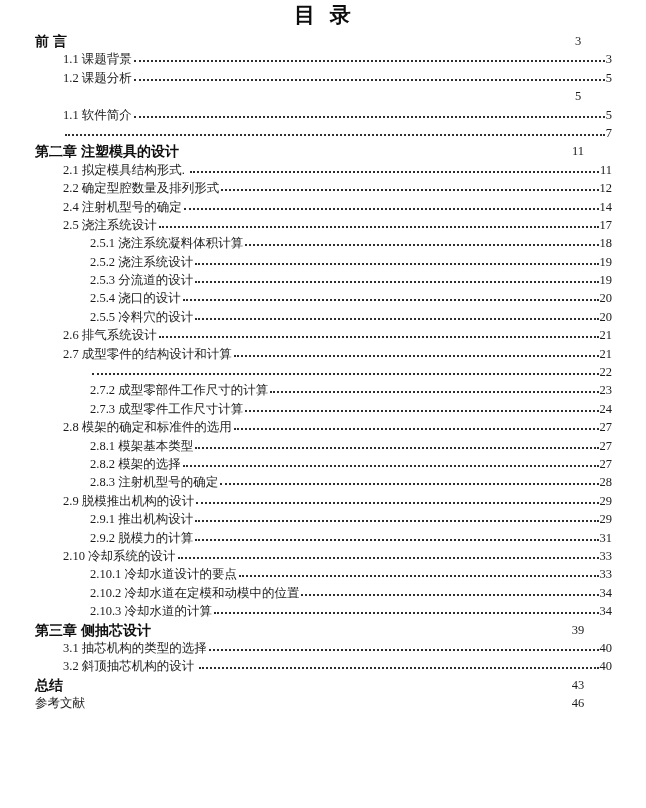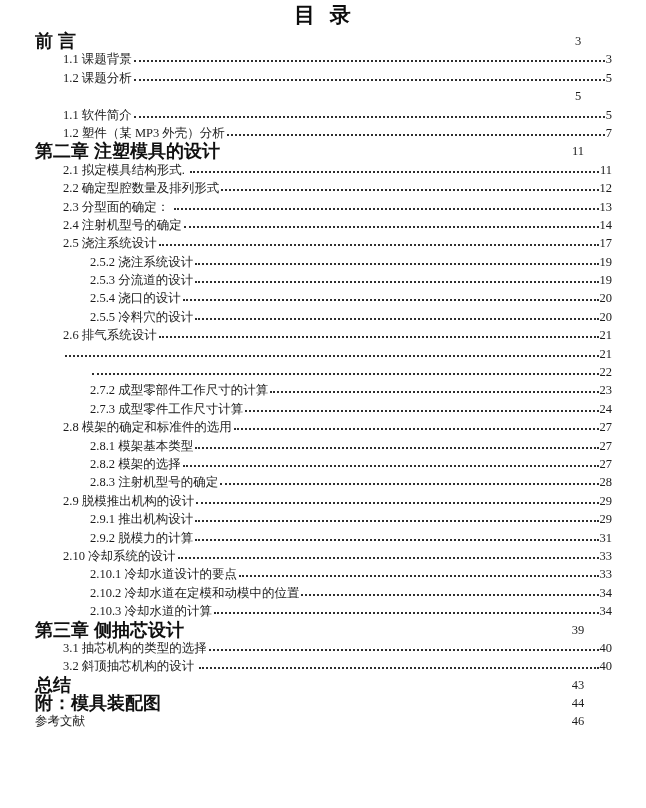--- a/index.html
+++ b/index.html
@@ -44,21 +44,21 @@
   }
   .row.lv1 { padding-left: 28px; text-align: right; }
   .row.lv2 { padding-left: 55px; }
   .row .label {
     flex: 0 0 auto;
     white-space: pre;
   }
   .row.bold .label {
     font-family: "Liberation Sans", "DejaVu Sans", sans-serif;
     font-weight: 700;
-    font-size: 18px;
+    font-size: 14px;
     color: #101010;
   }
   .dots {
     flex: 1 1 auto;
     align-self: baseline;
     border-bottom: 2px dotted #2e2e2e;
     margin: 0 1px 3px 2px;
     min-width: 8px;
     height: 0;
     transform: translateY(-1px);
@@ -82,47 +82,46 @@
 <body>
 
 <div class="page">
   <h1 class="doc-title">目  录</h1>
   <div class="toc" id="toc-list">
       <div class="row lv0 bold"><span class="label">前 言</span><span class="num">3</span></div>
       <div class="row lv1"><span class="label">1.1 课题背景</span><span class="dots"></span><span class="num">3</span></div>
       <div class="row lv1"><span class="label">1.2 课题分析</span><span class="dots"></span><span class="num">5</span></div>
       <div class="row lv0 bold"><span class="num">5</span></div>
       <div class="row lv1"><span class="label">1.1 软件简介</span><span class="dots"></span><span class="num">5</span></div>
-      <div class="row lv1"><span class="label">1.2 塑件（某 MP3 外壳）分析</span><span class="dots"></span><span class="num">7</span></div>
+      <div class="row lv1"><span class="dots"></span><span class="num">7</span></div>
       <div class="row lv0 bold"><span class="label">第二章 注塑模具的设计</span><span class="num">11</span></div>
       <div class="row lv1"><span class="label">2.1 拟定模具结构形式. </span><span class="dots"></span><span class="num">11</span></div>
       <div class="row lv1"><span class="label">2.2 确定型腔数量及排列形式</span><span class="dots"></span><span class="num">12</span></div>
-      <div class="row lv1"><span class="label">2.3 分型面的确定： </span><span class="dots"></span><span class="num">13</span></div>
       <div class="row lv1"><span class="label">2.4 注射机型号的确定</span><span class="dots"></span><span class="num">14</span></div>
       <div class="row lv1"><span class="label">2.5 浇注系统设计</span><span class="dots"></span><span class="num">17</span></div>
+      <div class="row lv2"><span class="label">2.5.1 浇注系统凝料体积计算</span><span class="dots"></span><span class="num">18</span></div>
       <div class="row lv2"><span class="label">2.5.2 浇注系统设计</span><span class="dots"></span><span class="num">19</span></div>
       <div class="row lv2"><span class="label">2.5.3 分流道的设计</span><span class="dots"></span><span class="num">19</span></div>
       <div class="row lv2"><span class="label">2.5.4 浇口的设计</span><span class="dots"></span><span class="num">20</span></div>
       <div class="row lv2"><span class="label">2.5.5 冷料穴的设计</span><span class="dots"></span><span class="num">20</span></div>
       <div class="row lv1"><span class="label">2.6 排气系统设计</span><span class="dots"></span><span class="num">21</span></div>
-      <div class="row lv1"><span class="dots"></span><span class="num">21</span></div>
+      <div class="row lv1"><span class="label">2.7 成型零件的结构设计和计算</span><span class="dots"></span><span class="num">21</span></div>
       <div class="row lv2"><span class="dots"></span><span class="num">22</span></div>
       <div class="row lv2"><span class="label">2.7.2 成型零部件工作尺寸的计算</span><span class="dots"></span><span class="num">23</span></div>
       <div class="row lv2"><span class="label">2.7.3 成型零件工作尺寸计算</span><span class="dots"></span><span class="num">24</span></div>
       <div class="row lv1"><span class="label">2.8 模架的确定和标准件的选用</span><span class="dots"></span><span class="num">27</span></div>
       <div class="row lv2"><span class="label">2.8.1 模架基本类型</span><span class="dots"></span><span class="num">27</span></div>
       <div class="row lv2"><span class="label">2.8.2 模架的选择</span><span class="dots"></span><span class="num">27</span></div>
       <div class="row lv2"><span class="label">2.8.3 注射机型号的确定</span><span class="dots"></span><span class="num">28</span></div>
       <div class="row lv1"><span class="label">2.9 脱模推出机构的设计</span><span class="dots"></span><span class="num">29</span></div>
       <div class="row lv2"><span class="label">2.9.1 推出机构设计</span><span class="dots"></span><span class="num">29</span></div>
       <div class="row lv2"><span class="label">2.9.2 脱模力的计算</span><span class="dots"></span><span class="num">31</span></div>
       <div class="row lv1"><span class="label">2.10 冷却系统的设计</span><span class="dots"></span><span class="num">33</span></div>
       <div class="row lv2"><span class="label">2.10.1 冷却水道设计的要点</span><span class="dots"></span><span class="num">33</span></div>
       <div class="row lv2"><span class="label">2.10.2 冷却水道在定模和动模中的位置</span><span class="dots"></span><span class="num">34</span></div>
       <div class="row lv2"><span class="label">2.10.3 冷却水道的计算</span><span class="dots"></span><span class="num">34</span></div>
       <div class="row lv0 bold"><span class="label">第三章 侧抽芯设计</span><span class="num">39</span></div>
       <div class="row lv1"><span class="label">3.1 抽芯机构的类型的选择</span><span class="dots"></span><span class="num">40</span></div>
       <div class="row lv1"><span class="label">3.2 斜顶抽芯机构的设计 </span><span class="dots"></span><span class="num">40</span></div>
       <div class="row lv0 bold"><span class="label">总结</span><span class="num">43</span></div>
-      <div class="row lv0 bold"><span class="label">附：模具装配图</span><span class="num">44</span></div>
       <div class="row lv0"><span class="label">参考文献</span><span class="num">46</span></div>
     </div>
 </div>
 
 </body></html>

